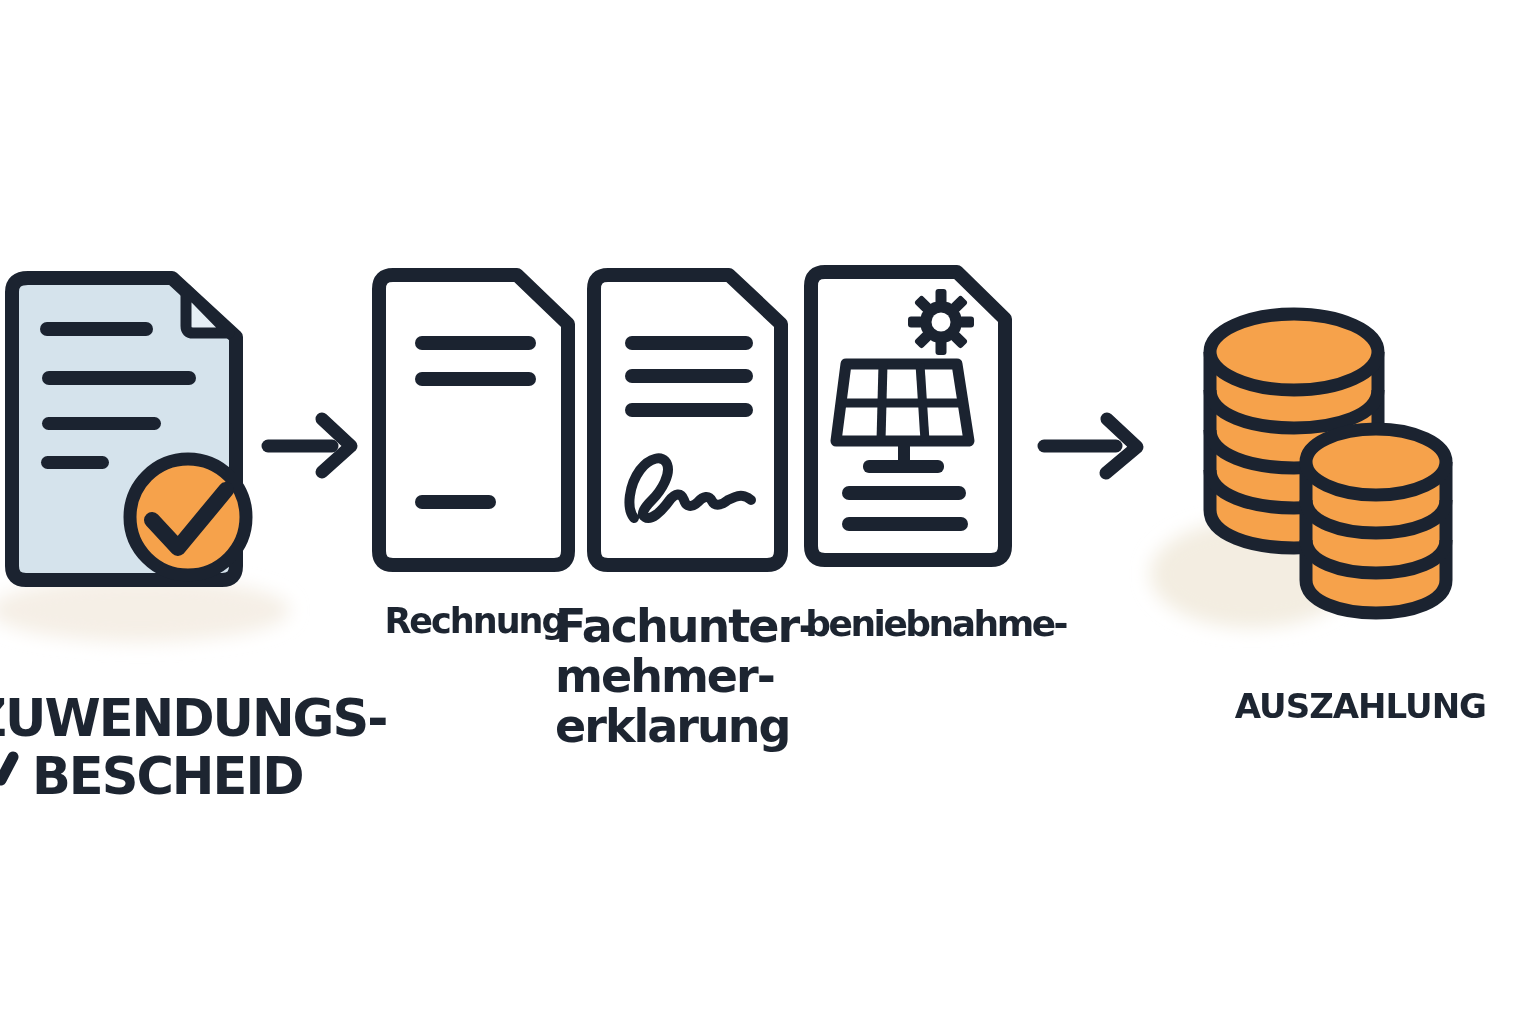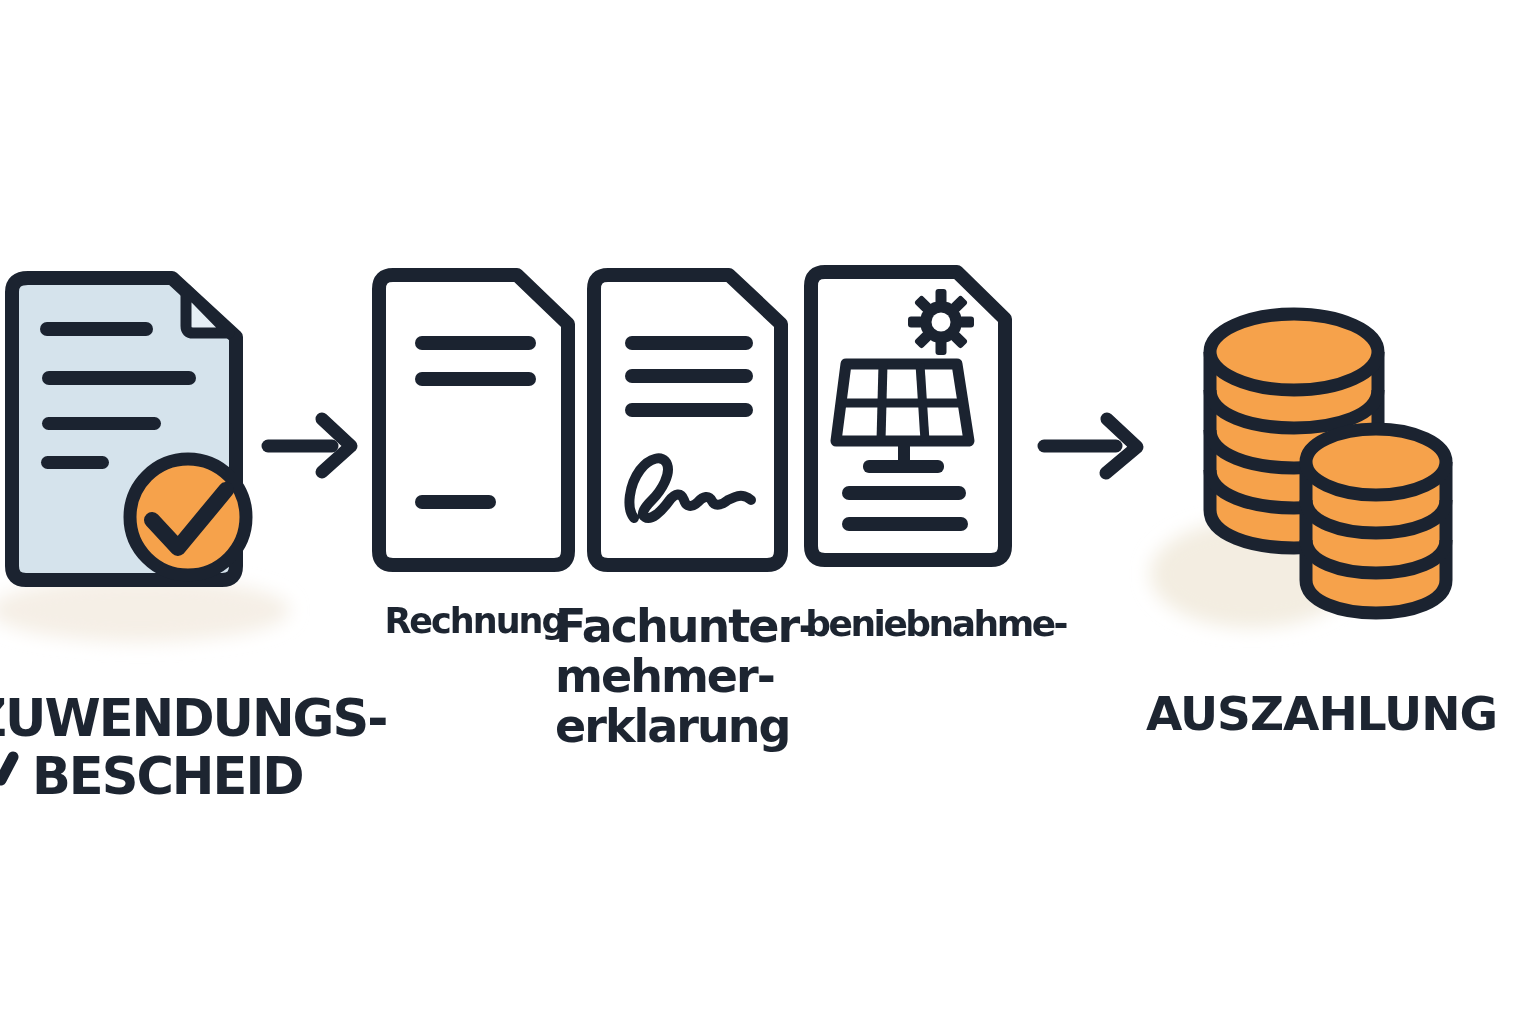--- a/index.html
+++ b/index.html
@@ -16,21 +16,21 @@
     font-weight:700;
     color:#1d2531;
     -webkit-font-smoothing:antialiased;
   }
   .label span{display:block;}
   #label-grant{left:-30px;top:690px;font-size:51px;line-height:58px;letter-spacing:-2px;}
   #label-grant .l2{padding-left:62px;}
   #label-invoice{left:352px;top:601px;width:245px;font-size:35px;letter-spacing:-2px;text-align:center;}
   #label-contractor{left:555px;top:601px;width:260px;font-size:46px;line-height:50px;letter-spacing:-2px;text-align:left;}
   #label-protocol{left:766px;top:600px;width:300px;font-size:36px;line-height:47px;letter-spacing:-2.5px;text-align:right;}
-  #label-payout{left:1146px;top:686px;width:340px;font-size:47px;letter-spacing:-1px;text-align:center;}
+  #label-payout{left:1146px;top:686px;width:340px;font-size:34px;letter-spacing:-1px;text-align:right;}
 </style>
 </head>
 <body>
 
 <div id="stage">
 
   <svg class="art" width="1536" height="1024" viewBox="0 0 1536 1024">
     <defs>
       <filter id="soft" x="-50%" y="-50%" width="200%" height="200%">
         <feGaussianBlur stdDeviation="9"></feGaussianBlur>

